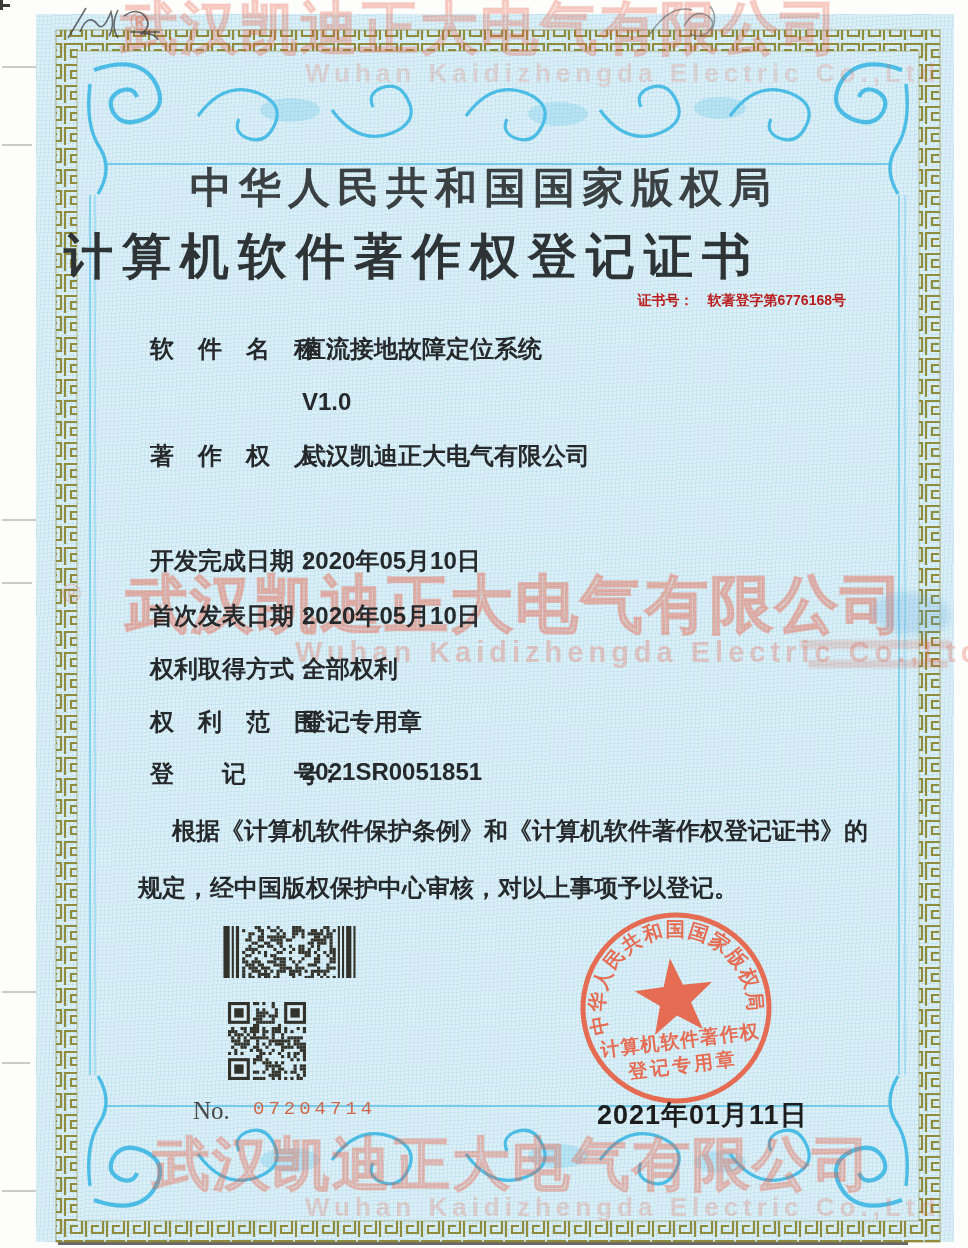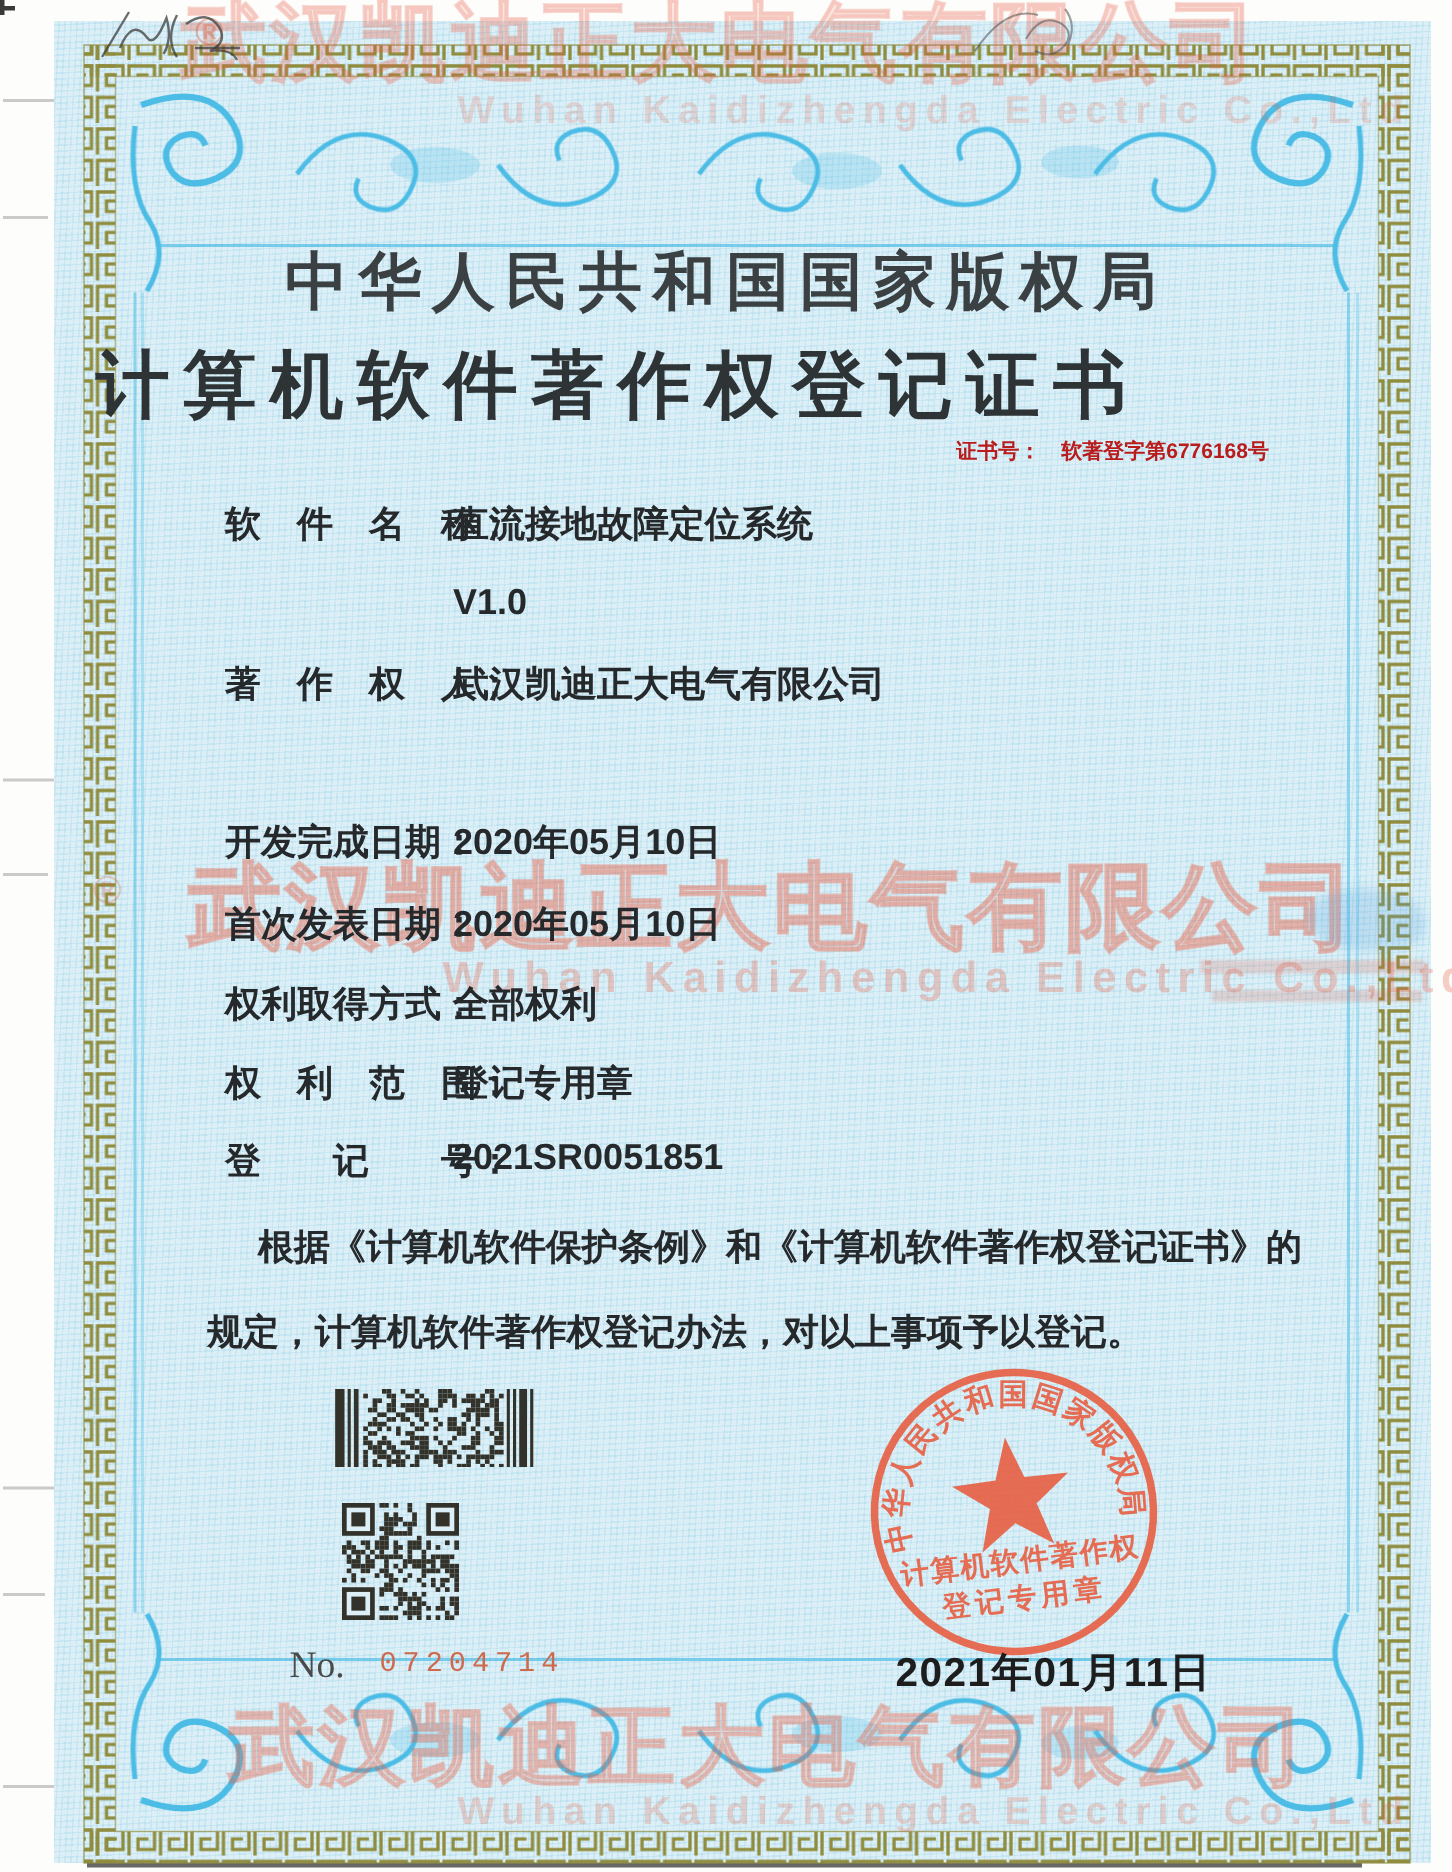--- a/index.html
+++ b/index.html
@@ -185,21 +185,21 @@
 <div class="field-label z3" style="top:653px;">权利取得方式：</div>
 <div class="field-value z3" style="top:653px;">全部权利</div>
 
 <div class="field-label z3" style="top:706px;">权　利　范　围：</div>
 <div class="field-value z3" style="top:706px;">登记专用章</div>
 
 <div class="field-label z3" style="top:758px;">登　　记　　号：</div>
 <div class="field-value z3" style="top:758px;">2021SR0051851</div>
 
 <div class="para z3" style="top:815px;text-indent:34px;">根据《计算机软件保护条例》和《计算机软件著作权登记证书》的</div>
-<div class="para z3" style="top:872px;">规定，计算机软件著作权登记办法，对以上事项予以登记。</div>
+<div class="para z3" style="top:872px;">规定，经中国版权保护中心审核，对以上事项予以登记。</div>
 
 <svg class="abs z3" width="136" height="52" viewBox="0 0 128 50" style="left:222px;top:926px;">
   <g id="bc" fill="#32322a">
       <rect x="0" y="0" width="6" height="50"></rect>
       <rect x="8" y="0" width="2" height="50"></rect>
       <rect x="12" y="0" width="3" height="50"></rect>
       <rect x="18" y="3" width="3" height="3"></rect>
       <rect x="18" y="24" width="3" height="3"></rect>
       <rect x="18" y="30" width="3" height="3"></rect>
       <rect x="18" y="33" width="3" height="3"></rect>

